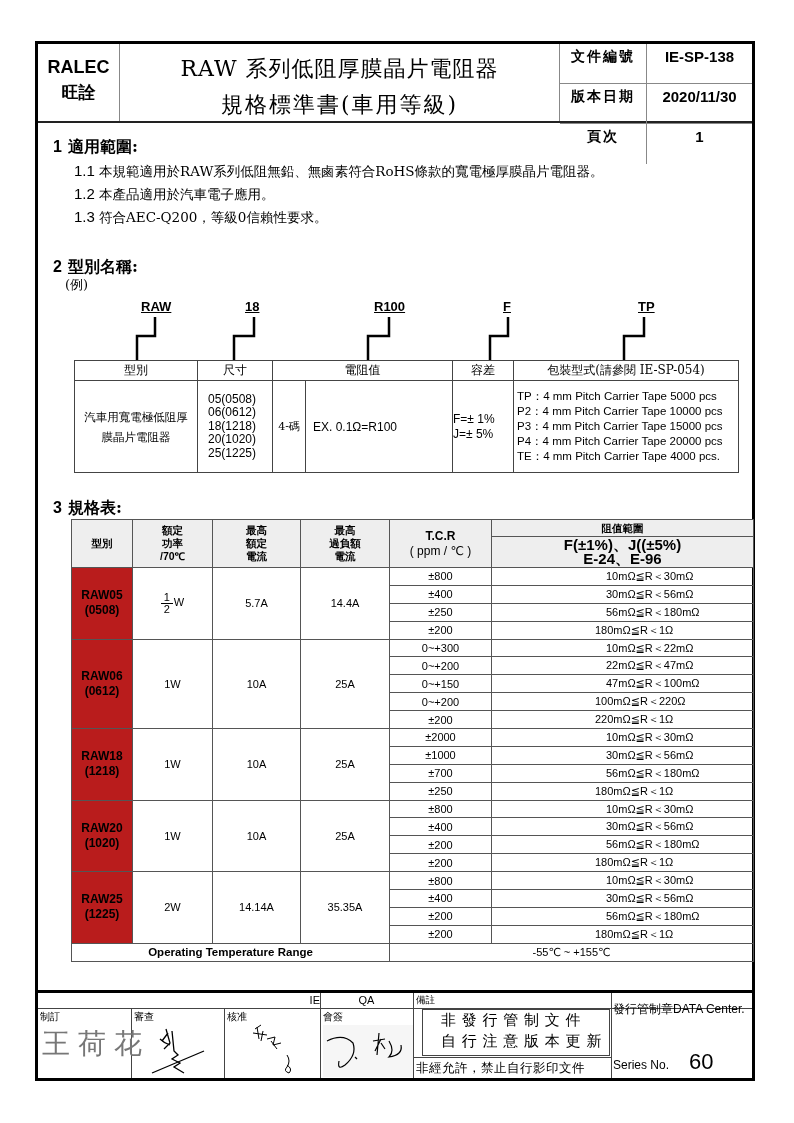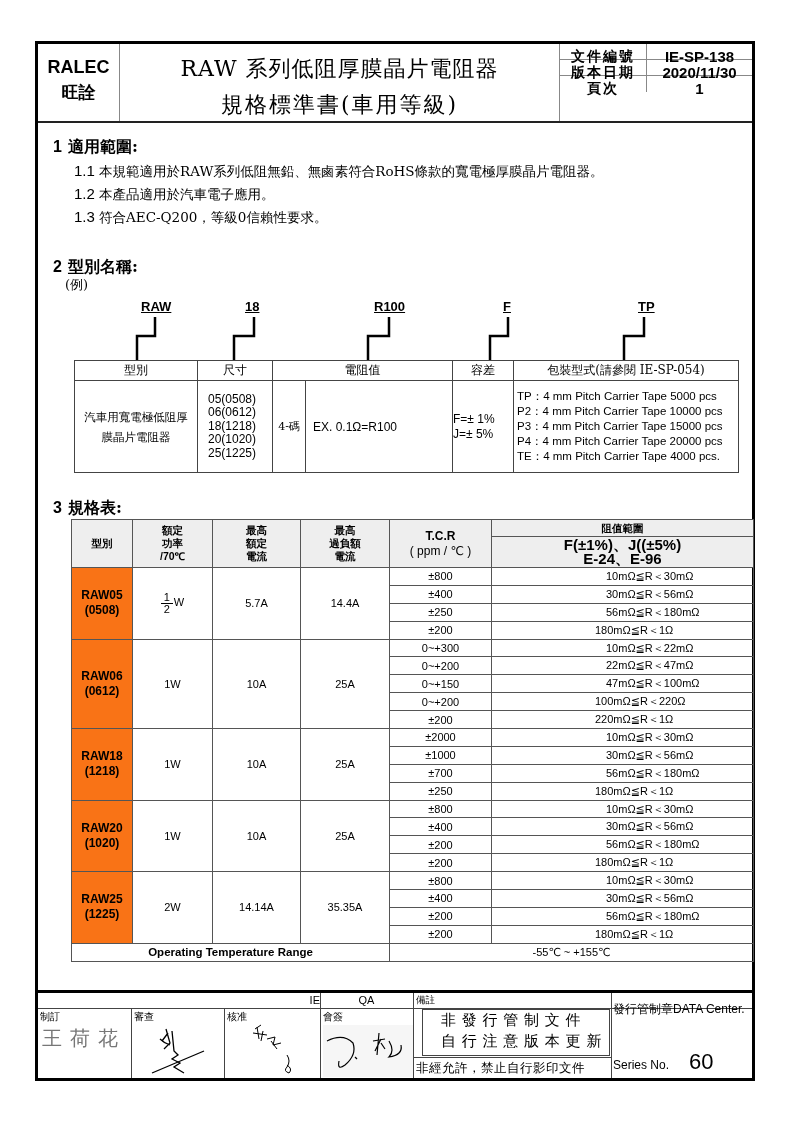--- a/index.html
+++ b/index.html
@@ -12,21 +12,21 @@
   }
   
   .hdr { position: absolute; left: 0; top: 0; width: 714px; height: 79px; border-bottom: 2px solid #222; }
   .hdr-logo { position: absolute; left: 0; top: 0; width: 82px; height: 77px; border-right: 1px solid #888; text-align: center; }
   .hdr-logo .en { font-weight: bold; font-size: 18px; margin-top: 13px; }
   .hdr-logo .zh { font-weight: bold; font-size: 17px; margin-top: 3px; }
   .hdr-title { position: absolute; left: 82px; top: 0; width: 439px; height: 77px; text-align: center; }
   .hdr-title .l1 { font-size: 22px; margin-top: 10px; letter-spacing: 1px; }
   .hdr-title .l2 { font-size: 22px; margin-top: 6px; letter-spacing: 2px; }
   .hdr-meta { position: absolute; left: 521px; top: 0; width: 193px; height: 77px; border-left: 1px solid #888; }
-  .hdr-meta .row { display: flex; height: 16px; border-bottom: 1px solid #888; }
+  .hdr-meta .row { display: flex; height: 40px; border-bottom: 1px solid #888; }
   .hdr-meta .row:last-child { border-bottom: none; }
   .hdr-meta .k { width: 87px; border-right: 1px solid #888; text-align: center; font-weight: bold; font-size: 14px; line-height: 25px; letter-spacing: 2px; }
   .hdr-meta .v { flex: 1; text-align: center; font-weight: bold; font-size: 15px; line-height: 25px; }
 
   .sec-title { position: absolute; font-size: 16px; font-weight: bold; }
   .sec-title .num { font-family: "Liberation Sans", sans-serif; margin-right: 6px; }
   .line { position: absolute; font-size: 15px; white-space: nowrap; }
   .line .zh { font-size: 13.5px; }
 
   
@@ -38,21 +38,21 @@
   .name-table { position: absolute; left: 36px; top: 316px; width: 665px; font-size: 12px; }
   .name-table td, .name-table th { border: 1px solid #444; font-weight: normal; }
   .name-table th { height: 20px; font-size: 12px; }
   .name-table td { vertical-align: middle; }
   .name-table .pk { text-align: left; padding-left: 3px; font-size: 11.5px; line-height: 15px; }
 
   
   .spec-table { position: absolute; left: 33px; top: 475px; width: 683px; font-size: 11px; }
   .spec-table td, .spec-table th { border: 1px solid #555; text-align: center; vertical-align: middle; }
   .spec-table th { background: #eeeeee; font-weight: bold; font-size: 10.5px; line-height: 13px; }
-  .spec-table td.model { background: #f97316; font-weight: bold; font-size: 12px; line-height: 15px; }
+  .spec-table td.model { background: #b91c1c; font-weight: bold; font-size: 12px; line-height: 15px; }
   .spec-table td.sub { height: 17.9px; font-size: 11px; }
   .spec-table td.range { text-align: left; padding-left: 0; }
   .spec-table td.range span { display: inline-block; }
   .frac { display: inline-flex; flex-direction: column; align-items: center; vertical-align: middle; font-size: 11px; line-height: 11px; margin-right: 1px; }
   .frac .num { border-bottom: 1px solid #000; padding: 0 3px; }
 
   
   .footer { position: absolute; left: 0; top: 946px; width: 714px; height: 88px; border-top: 3px solid #000; }
   .ft { position: absolute; font-size: 11px; }
   .sig-svg { position: absolute; }
@@ -336,21 +336,21 @@
     <div style="position:absolute; left:375px; top:0; width:1px; height:85px; background:#444;"></div>
     <div style="position:absolute; left:573px; top:0; width:1px; height:85px; background:#444;"></div>
     <div style="position:absolute; left:93px; top:16px; width:1px; height:69px; background:#444;"></div>
     <div style="position:absolute; left:186px; top:16px; width:1px; height:69px; background:#444;"></div>
 
     <div class="ft cjk" style="left:2px; top:17px; font-size:10px;">制訂</div>
     <div class="ft cjk" style="left:96px; top:17px; font-size:10px;">審查</div>
     <div class="ft cjk" style="left:189px; top:17px; font-size:10px;">核准</div>
     <div class="ft cjk" style="left:285px; top:17px; font-size:10px;font-family:Liberation Mono, monospace;">會簽</div>
 
-    <div class="ft cjk" style="left:4px; top:32px; font-size:20px; color:#777; letter-spacing:8px; font-weight:300;">王荷花</div>
+    <div class="ft cjk" style="left:4px; top:32px; font-size:28px; color:#777; letter-spacing:8px; font-weight:300;">王荷花</div>
 
     <svg class="sig-svg" style="left:96px; top:28px;" width="90" height="56">
       <g fill="none" stroke="#000" stroke-width="1.3">
         <path d="M28 20 L34 12 M32 8 L36 22 L30 28 M38 10 L40 30 L44 34 L38 38 L46 42 L40 46 L50 52"></path>
         <path d="M18 52 L70 30"></path>
         <path d="M36 24 Q30 22 26 18"></path>
       </g>
     </svg>
     <svg class="sig-svg" style="left:189px; top:28px;" width="90" height="56">
       <g fill="none" stroke="#000" stroke-width="1">

